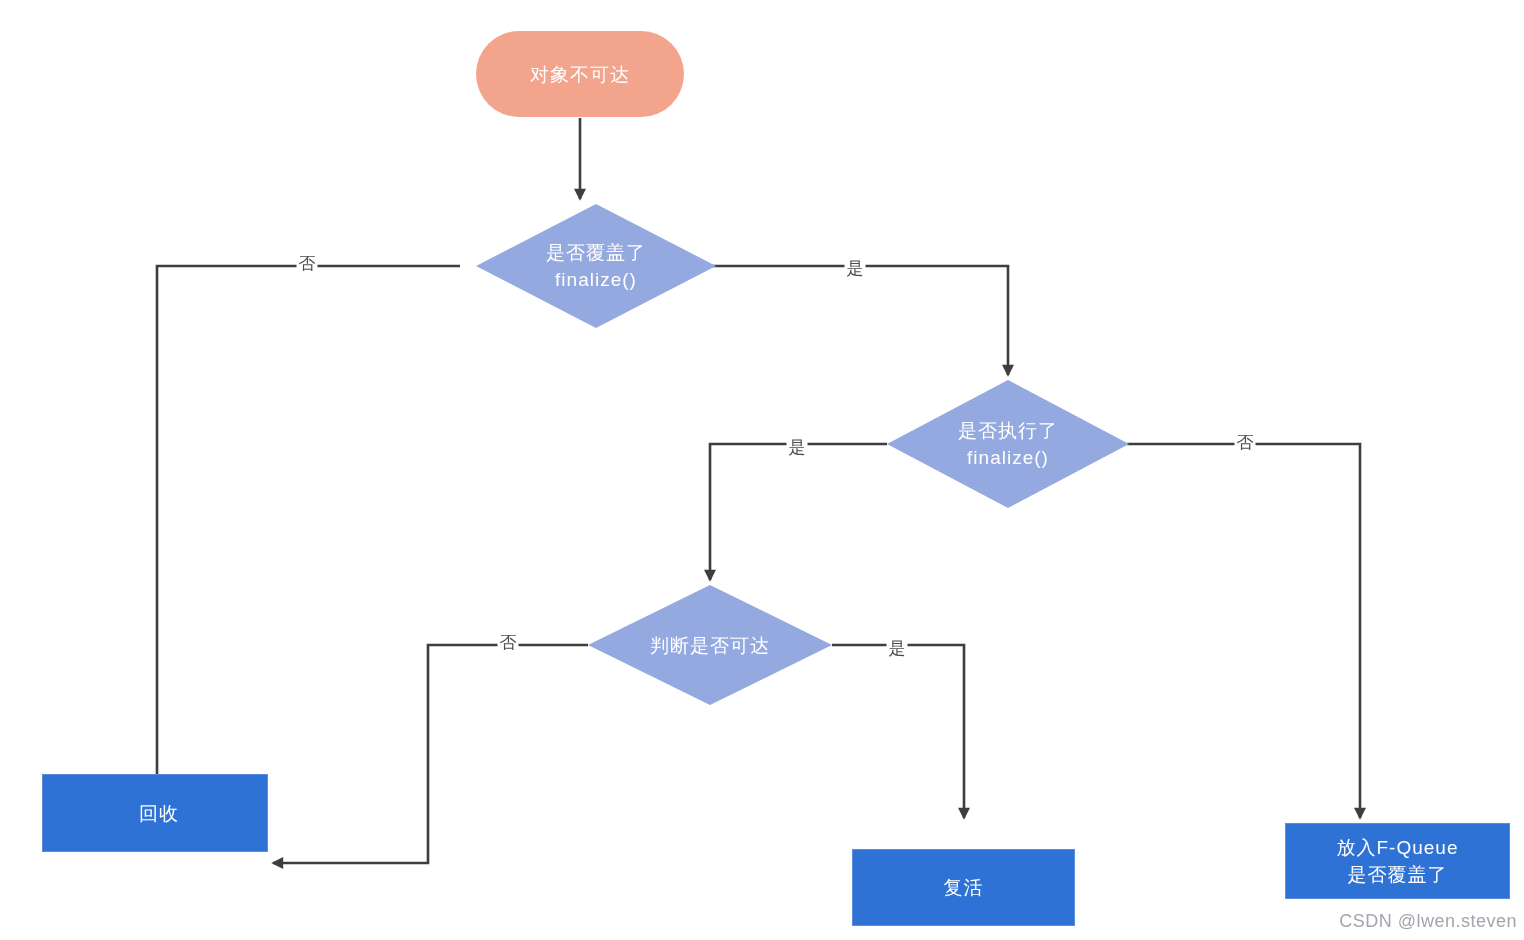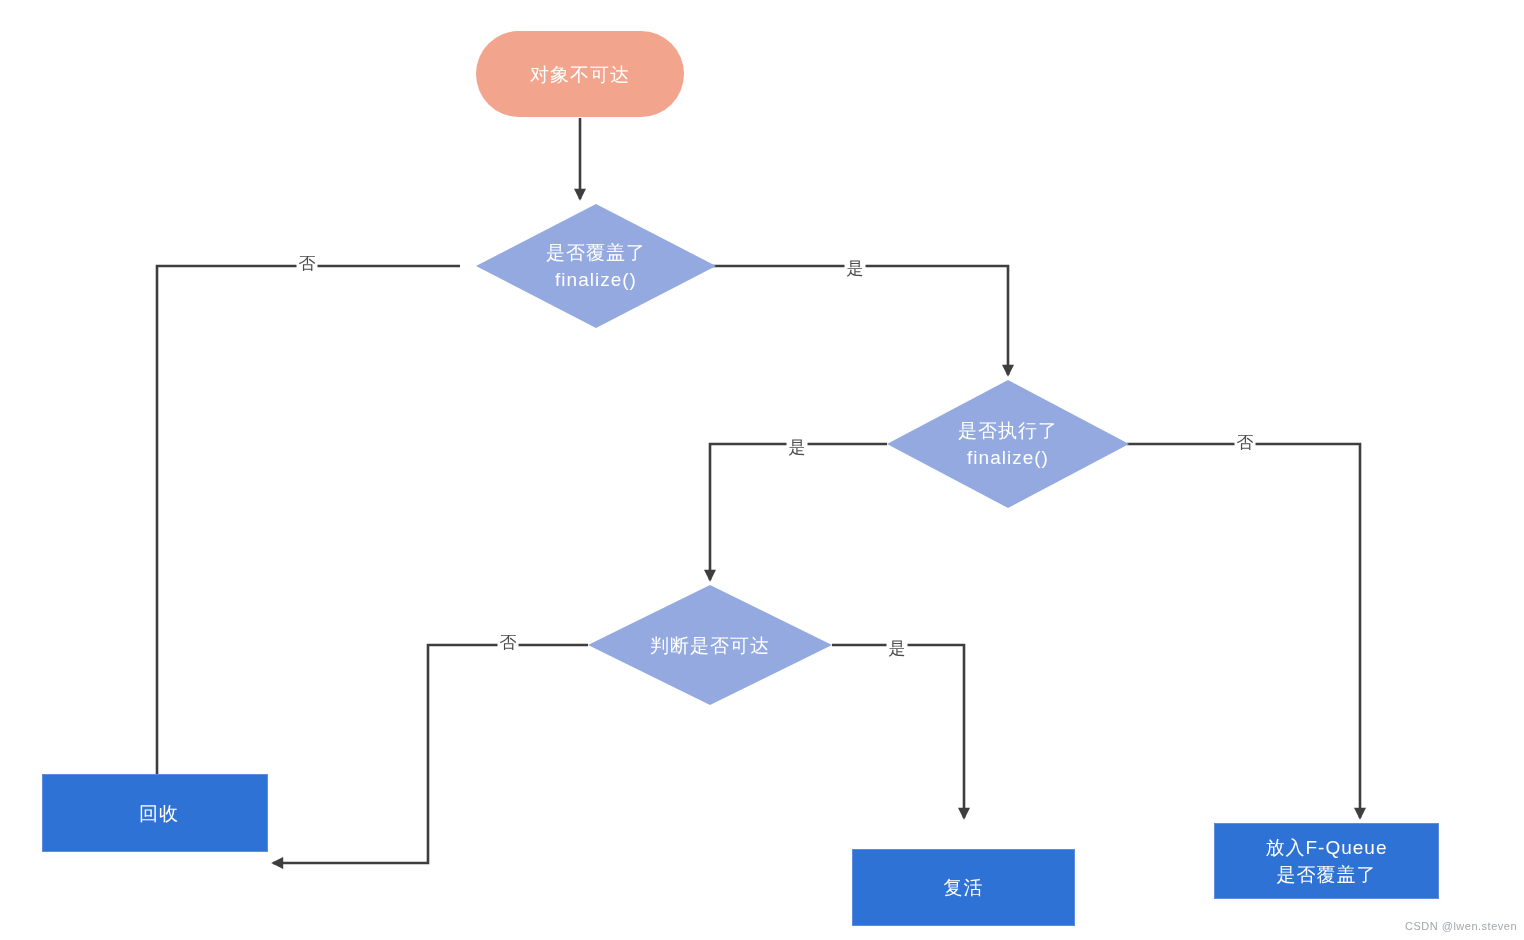--- a/index.html
+++ b/index.html
@@ -20,21 +20,21 @@
   svg.edges{position:absolute;left:0;top:0;width:1524px;height:940px;}
   .edge{fill:none;stroke:var(--line);stroke-width:2.6;}
   .arrowhead{fill:var(--line);}
   .node{position:absolute;display:flex;flex-direction:column;align-items:center;justify-content:center;
         color:var(--node-text);font-size:19px;line-height:27px;text-align:center;letter-spacing:1px;}
   .start{background:var(--start-fill);border-radius:43px;}
   .diamond{background:var(--diamond-fill);clip-path:polygon(50% 0%,100% 50%,50% 100%,0% 50%);}
   .box{background:var(--box-fill);border:1px solid var(--box-border);}
   .edge-label{position:absolute;transform:translate(-50%,-50%);background:var(--bg);
         color:var(--label-text);font-size:17px;line-height:19px;padding:0 2px;}
-  .watermark{position:absolute;right:7px;bottom:8px;color:var(--watermark);font-size:11px;letter-spacing:.5px;}
+  .watermark{position:absolute;right:7px;bottom:8px;color:var(--watermark);font-size:18px;letter-spacing:.5px;}
 </style>
 </head>
 <body>
 
 <div class="canvas">
 
   <svg class="edges" viewBox="0 0 1524 940">
     <defs>
       <marker id="arrow" viewBox="0 0 10 10" refX="8.5" refY="5" markerWidth="6" markerHeight="4.6" orient="auto-start-reverse">
         <path class="arrowhead" d="M0,0 L10,5 L0,10 Z"></path>
@@ -68,21 +68,21 @@
   </div>
 
   <div class="node box" style="left:42px;top:774px;width:226px;height:78px;padding-left:8px;">
     <span>回收</span>
   </div>
 
   <div class="node box" style="left:852px;top:823px;width:223px;height:77px;margin-top:26px;">
     <span>复活</span>
   </div>
 
-  <div class="node box" style="left:1214px;top:823px;width:225px;height:76px;">
+  <div class="node box" style="left:1285px;top:823px;width:225px;height:76px;">
     <span>放入F-Queue</span>
     <span>是否覆盖了</span>
   </div>
 
   <div class="edge-label" style="left:307px;top:263px;">否</div>
   <div class="edge-label" style="left:855px;top:268px;">是</div>
   <div class="edge-label" style="left:797px;top:447px;">是</div>
   <div class="edge-label" style="left:1245px;top:442px;">否</div>
   <div class="edge-label" style="left:508px;top:642px;">否</div>
   <div class="edge-label" style="left:897px;top:648px;">是</div>

